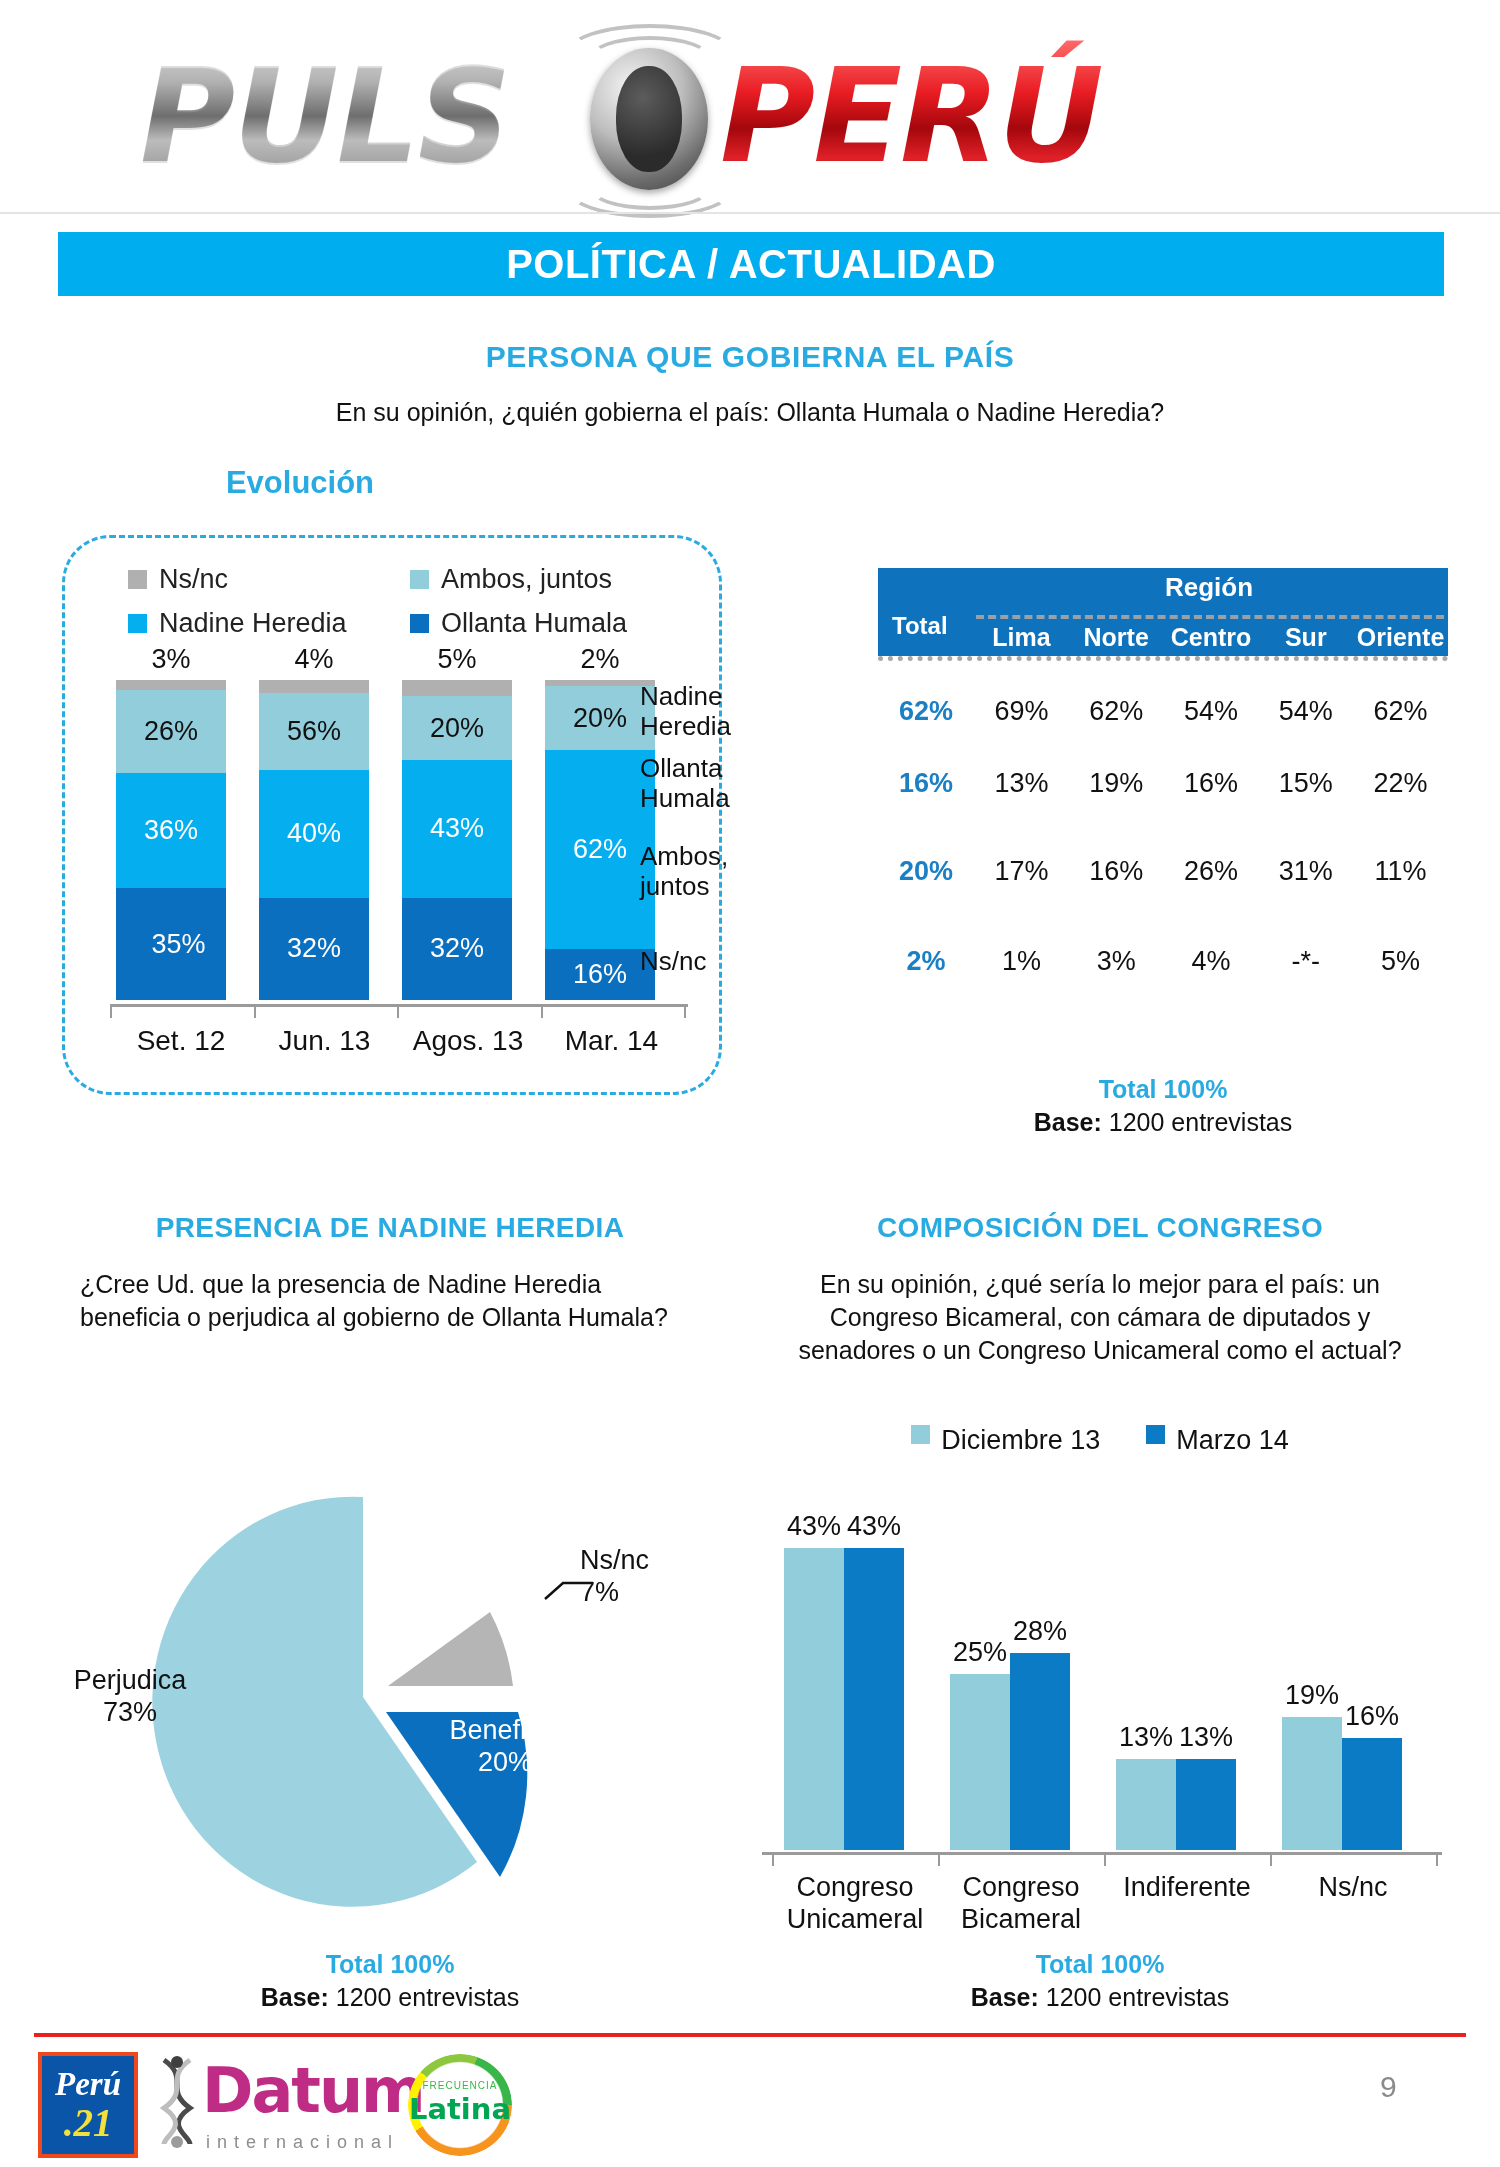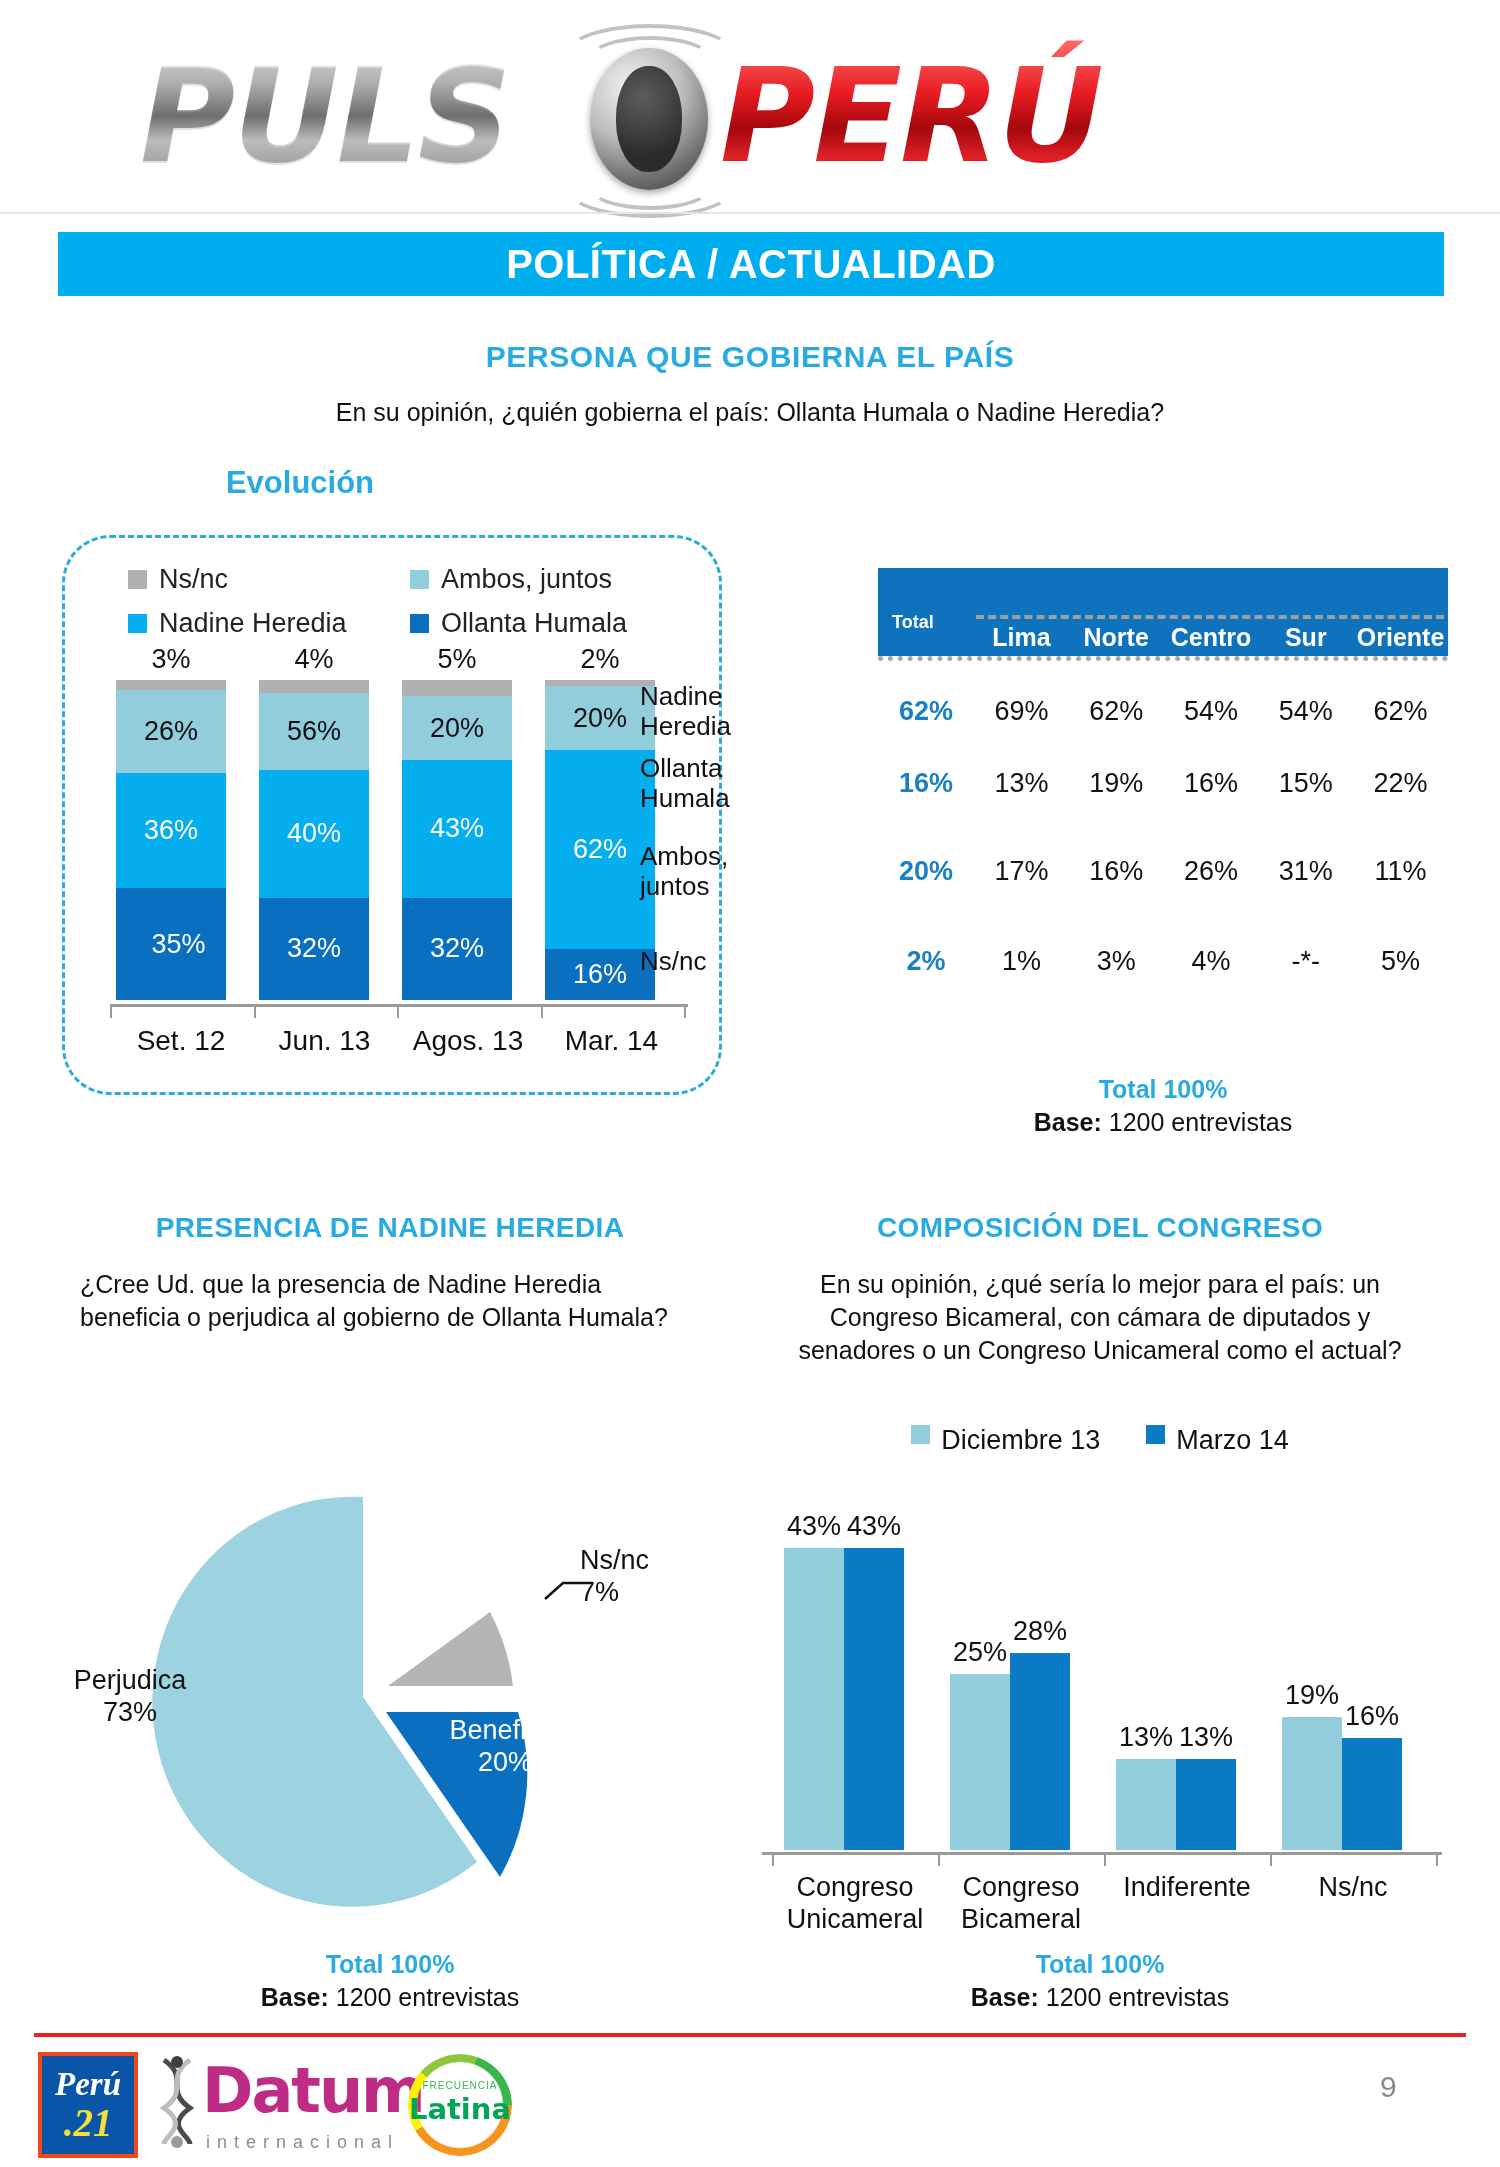--- a/index.html
+++ b/index.html
@@ -96,21 +96,21 @@
   .seg { width:100%; position:relative; display:flex; align-items:center; justify-content:center;
          font-size:27px; }
   .seg-label-out { position:absolute; width:100%; text-align:center; color:#111; font-size:27px; }
   .axis-line { position:absolute; left:110px; top:1004px; width:578px; height:3px; background:#9a9a9a; }
   .axis-tick { position:absolute; top:1004px; width:2px; height:14px; background:#9a9a9a; }
   .xlab { position:absolute; top:1025px; width:150px; text-align:center; font-size:28px; color:#111; }
 
   
   .tbl { position:absolute; left:878px; top:568px; width:570px; }
   .tbl-head { position:relative; width:570px; height:88px; background:#0E72BC; }
-  .th-total { position:absolute; left:14px; top:44px; color:#fff; font-size:18px; font-weight:bold; }
+  .th-total { position:absolute; left:14px; top:44px; color:#fff; font-size:24px; font-weight:bold; }
   .th-region { position:absolute; left:96px; top:4px; width:470px; text-align:center; color:#fff; font-size:26px; font-weight:bold; }
   .th-dash { position:absolute; left:98px; top:47px; width:468px; height:0; border-top:4px dashed #9aa1a6; }
   .th-cols { position:absolute; left:96px; top:55px; width:474px; display:flex; }
   .th-cols span { flex:1; text-align:center; color:#fff; font-size:25px; font-weight:bold; }
   .tbl-underline { position:absolute; left:0; top:88px; width:570px; height:0; border-top:5px dotted #a8a8a8; }
 
   .trow { position:absolute; left:0; width:570px; display:flex; align-items:center; }
   .trow .rlabel { position:absolute; left:-238px; width:230px; font-size:26px; color:#111; line-height:1.12; }
   .trow .tot { width:96px; text-align:center; font-size:27px; font-weight:bold; color:#1B7FC4; }
   .trow .cells { flex:1; display:flex; }
@@ -301,20 +301,21 @@
       <div class="axis-tick" style="left: 684px;"></div>
       <div class="xlab" style="left: 106px;">Set. 12</div>
       <div class="xlab" style="left: 249.5px;">Jun. 13</div>
       <div class="xlab" style="left: 393px;">Agos. 13</div>
       <div class="xlab" style="left: 536.5px;">Mar. 14</div>
     </div>
 
   <div class="tbl">
     <div class="tbl-head">
       <div class="th-total">Total</div>
+      <div class="th-region">Región</div>
       <div class="th-dash"></div>
       <div class="th-cols" id="region-cols">
           <span>Lima</span>
           <span>Norte</span>
           <span>Centro</span>
           <span>Sur</span>
           <span>Oriente</span>
         </div>
       <div class="tbl-underline"></div>
     </div>

